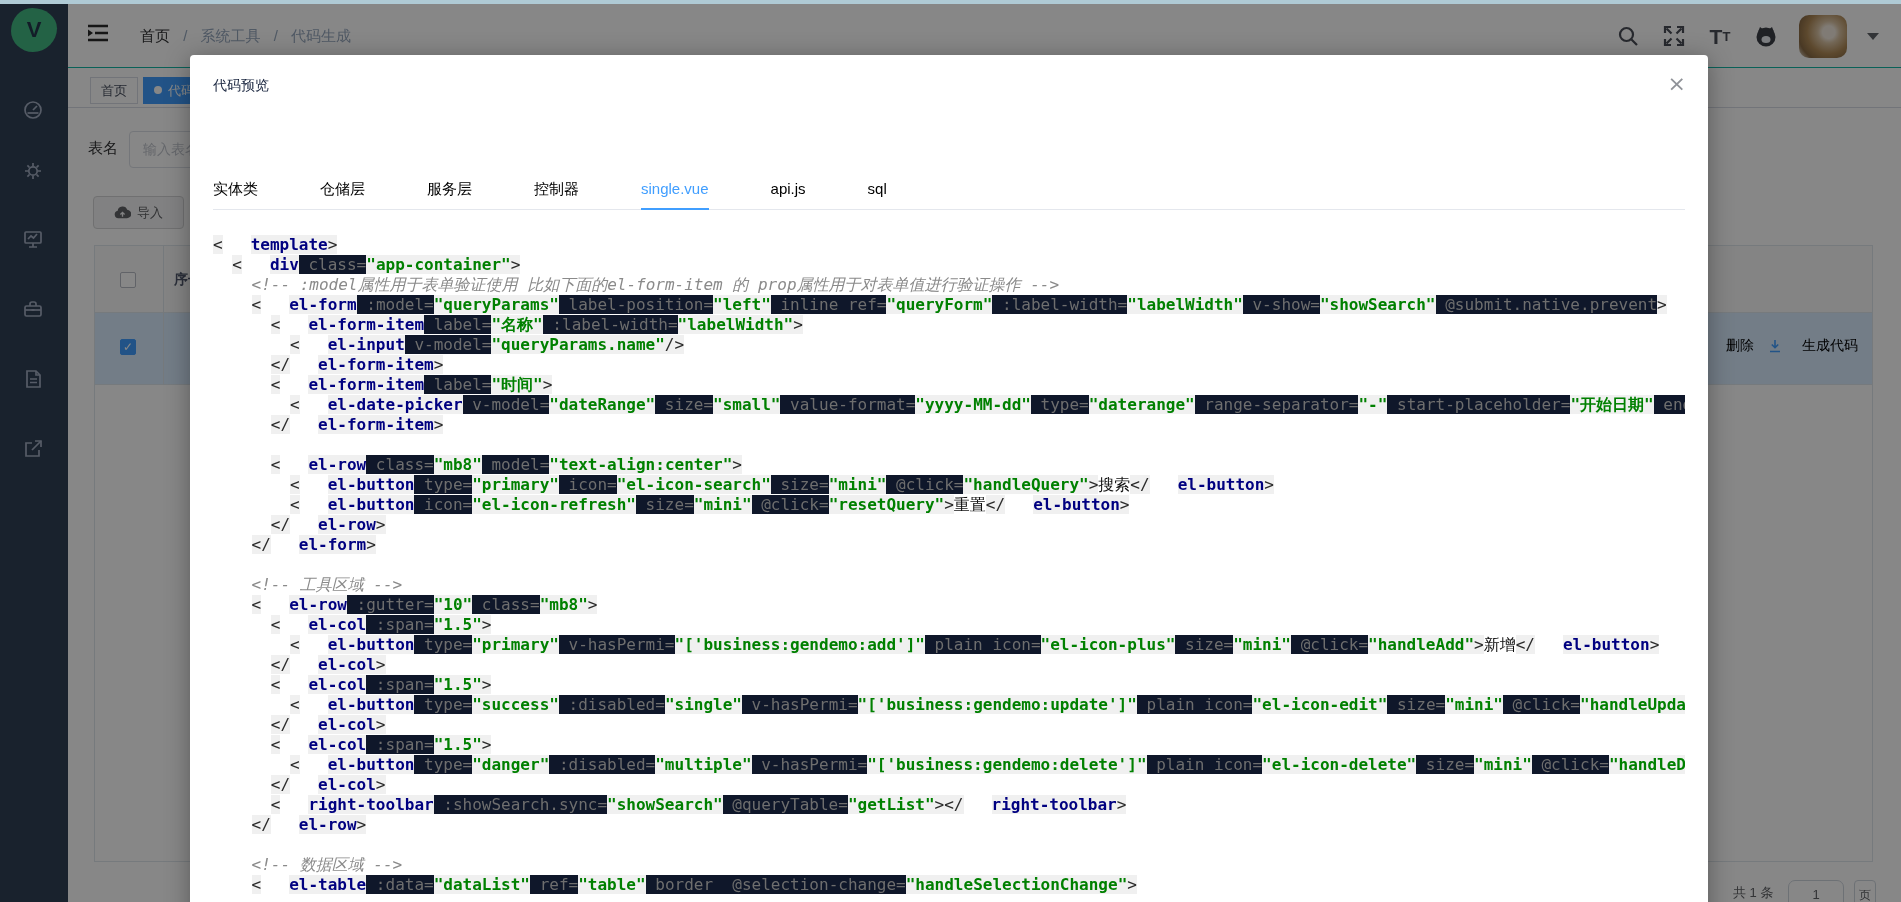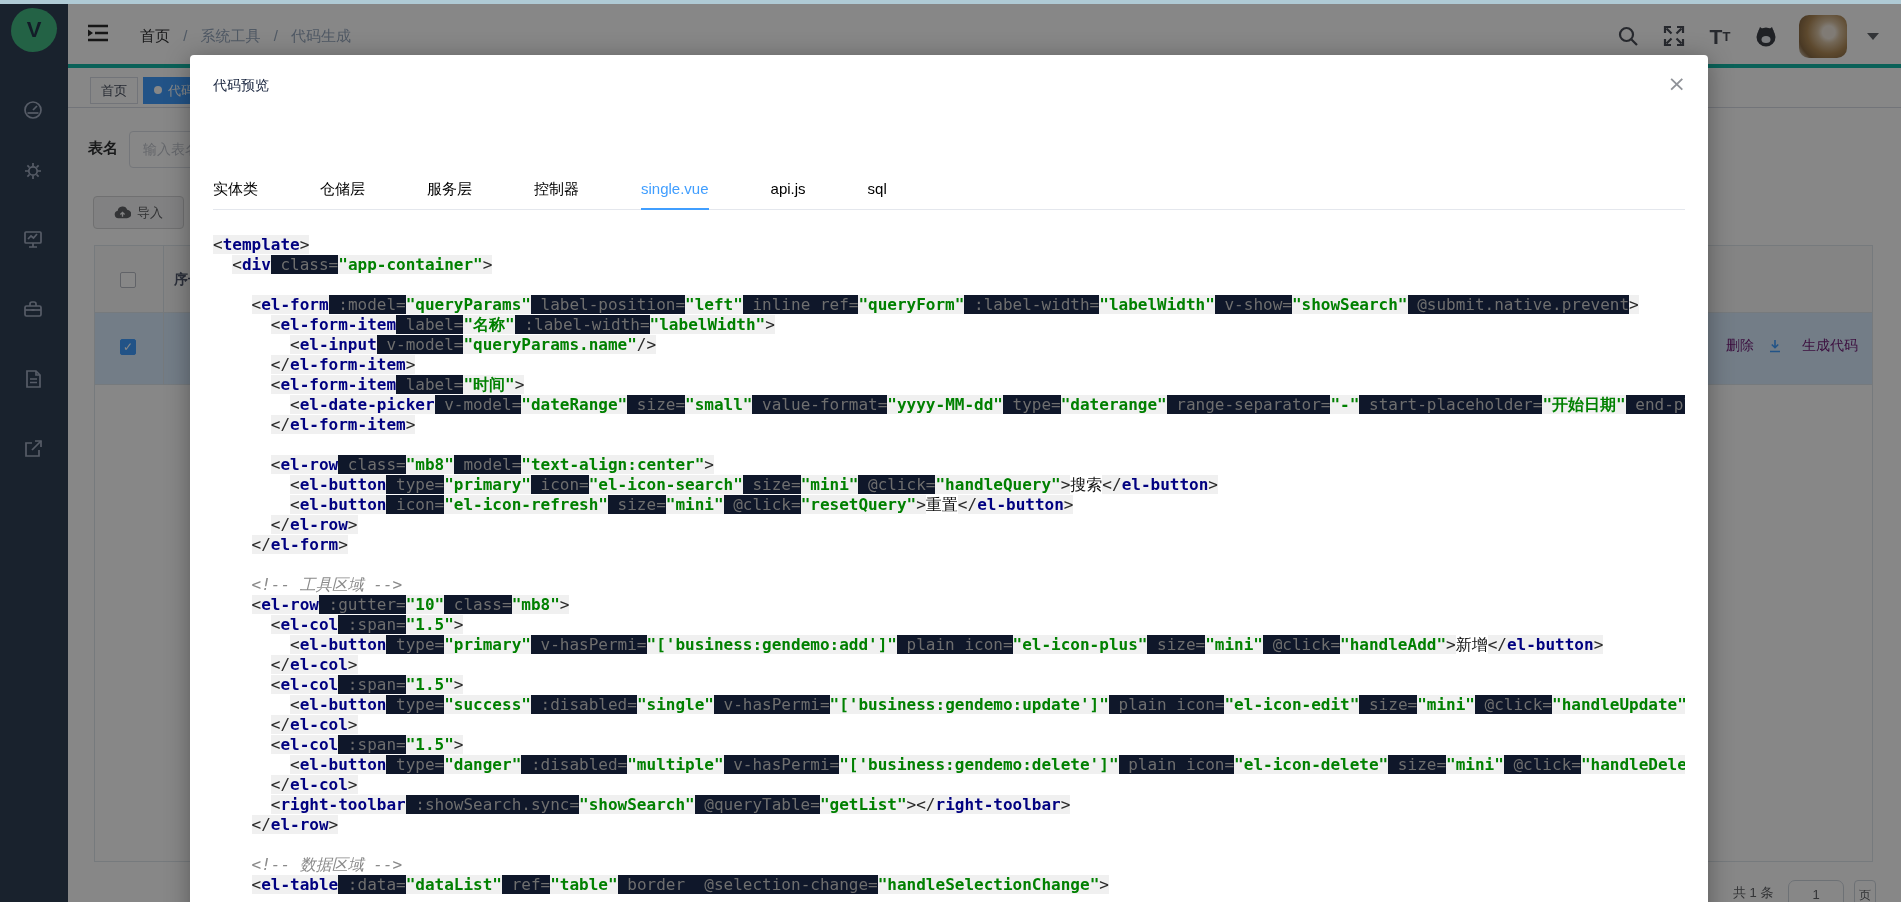--- a/index.html
+++ b/index.html
@@ -10,55 +10,55 @@
 
   
   .sidebar { position:absolute; left:0; top:0; width:68px; height:902px; background:#304156; }
   .logo-blob { position:absolute; left:11px; top:8px; width:46px; height:44px; background:#42b983;
                border-radius:46% 54% 52% 48% / 52% 46% 54% 48%; display:flex; align-items:center; justify-content:center;
                font-weight:bold; font-size:22px; color:#25364c; }
   .side-ico { position:absolute; left:20px; width:26px; height:26px; display:flex; align-items:center; justify-content:center; }
   .side-ico svg { stroke:#a3aec2; fill:none; stroke-width:1.7; }
 
   
-  .navbar { position:absolute; left:68px; top:4px; right:0; height:64px; background:#fff; border-bottom:4px solid #14b8a6;text-decoration:underline; }
+  .navbar { position:absolute; left:68px; top:4px; right:0; height:64px; background:#fff; border-bottom:1px solid #14b8a6;text-decoration:underline; }
   .hamburger { position:absolute; left:20px; top:20px; width:22px; height:18px; cursor:pointer; }
   .breadcrumb { position:absolute; left:72px; top:23px; font-size:15px; color:#303133; }
   .breadcrumb span { margin-right:9px; }
   .bc-rest, .bc-sep { color:#97a8be; }
   .nav-right { position:absolute; right:22px; top:6px; height:52px; display:flex; align-items:center; gap:20px; }
   .nav-ico { width:26px; height:26px; display:flex; align-items:center; justify-content:center; color:#4a4e57; }
   .tt { font-weight:bold; color:#4a4e57; line-height:1; }
   .tt .t1 { font-size:21px; } .tt .t2 { font-size:13px; }
   .avatar { width:48px; height:43px; border-radius:10px;
             background: radial-gradient(circle at 62% 40%, #f2e9dd 0 16%, #d9c2a2 28%, #b08a57 55%, #8a6b45 78%, #e8e2d8 100%); }
   .caret { width:0; height:0; border-left:6px solid transparent; border-right:6px solid transparent; border-top:7px solid #5f6368; }
 
   
   .tagsbar { position:absolute; left:68px; top:68px; right:0; height:40px; background:#fff; border-bottom:1px solid #d8dce5; }
   .tag { position:absolute; top:9px; height:27px; line-height:25px; padding:0 10px; font-size:13px; border:1px solid #d8dce5; background:#fff; color:#495060; }
   .tag.active { background:#409EFF; border-color:#409EFF; color:#fff; }
   .tag .dot { display:inline-block; width:8px; height:8px; border-radius:50%; background:#fff; margin-right:6px; vertical-align:1px; }
 
   
-  .q-label { position:absolute; left:88px; top:139px; font-size:15px; font-weight:bold; color:#303133; }
+  .q-label { position:absolute; left:88px; top:139px; font-size:15px; font-weight:normal; color:#303133; }
   .q-input { position:absolute; left:129px; top:131px; width:270px; height:37px; border:1px solid #dcdfe6; border-radius:4px; background:#fff;
              font-size:14px; color:#c0c4cc; line-height:35px; padding-left:13px; }
   .btn-import { position:absolute; left:93px; top:196px; width:91px; height:33px; border:1px solid #d3d4d6; border-radius:4px; background:#f4f4f5;
                 color:#606266; font-size:13px; display:flex; align-items:center; justify-content:center; gap:6px; }
 
   
   .g-table { position:absolute; left:94px; top:245px; width:1779px; height:617px; border:1px solid #dfe6ec; background:#fff; }
   .g-thead { position:absolute; left:0; top:0; right:0; height:67px; background:#fafafa; border-bottom:1px solid #dfe6ec; }
   .g-row1 { position:absolute; left:0; top:67px; right:0; height:72px; background:#d9ecff; border-bottom:1px solid #dfe6ec; }
   .col-sep { position:absolute; left:68px; top:0; width:1px; height:139px; background:#dfe6ec; }
   .cbx { position:absolute; left:25px; top:26px; width:16px; height:16px; border:1px solid #b8bcc4; border-radius:2px; background:#fff; }
   .cbx.checked { background:#409EFF; border-color:#409EFF; color:#fff; font-size:12px; line-height:15px; text-align:center; }
   .seq-h { position:absolute; left:79px; top:25px; font-size:14px; font-weight:bold; color:#515a6e; }
-  .row-actions { position:absolute; right:14px; top:24px; font-size:14px; color:#701a75; display:flex; align-items:flex-end; gap:14px; white-space:nowrap; }
+  .row-actions { position:absolute; right:14px; top:24px; font-size:14px; color:#000000; display:flex; align-items:flex-end; gap:14px; white-space:nowrap; }
   .row-actions svg { stroke:#409EFF; fill:none; stroke-width:1.6; }
 
   
   .pag-total { position:absolute; left:1733px; top:884px; font-size:13px; color:#606266; }
   .pag-box1 { position:absolute; left:1788px; top:880px; width:56px; height:30px; border:1px solid #cfd6de; border-radius:7px; background:#fff;
               font-size:13px; color:#606266; text-align:center; line-height:28px; }
   .pag-box2 { position:absolute; left:1854px; top:880px; width:22px; height:30px; border:1px solid #cfd6de; border-radius:4px; background:#fff;
               font-size:12px; color:#606266; text-align:center; line-height:28px; }
 
   
@@ -72,21 +72,21 @@
   .modal-close { position:absolute; right:22px; top:18px; font-size:22px; color:#909399; cursor:pointer; line-height:1;
                  font-family:"DejaVu Sans",sans-serif; }
   .dlg-tabs { position:absolute; left:23px; right:23px; top:115px; height:40px; border-bottom:1px solid #e4e7ed; display:flex; }
   .dlg-tab { height:40px; line-height:38px; margin-right:62px; font-size:15px; color:#000000; cursor:pointer; white-space:nowrap; }
   .dlg-tab.active { color:#409EFF; border-bottom:2px solid #409EFF; }
 
   .code-block { position:absolute; left:23px; right:23px; top:180px; bottom:0; overflow:hidden;
                 font-family:"DejaVu Sans Mono",monospace; font-size:16px; }
   .code-line { white-space:pre; height:20px; line-height:20px; }
   .tok-k { color:#2b2b2b; background:#f0f0f0; }
-  .tok-n { color:#000080; font-weight:bold; background:#f0f0f0; }
+  .tok-n { color:#000080; font-weight:bold; background:#f0f0f0;margin-left:28px; }
   .tok-a { color:#6e6e6e; background:#0f172a; }
   .tok-s { color:#008000; font-weight:bold; background:#f0f0f0; }
   .tok-c { color:#8a8a8a; font-style:italic; }
   .tok-x { color:#111; }
 </style>
 </head>
 <body>
 
 <div id="page">
 
@@ -235,21 +235,21 @@
       <div class="dlg-tab">仓储层</div>
       <div class="dlg-tab">服务层</div>
       <div class="dlg-tab">控制器</div>
       <div class="dlg-tab active">single.vue</div>
       <div class="dlg-tab">api.js</div>
       <div class="dlg-tab">sql</div>
     </div>
   <div class="code-block">
       <div class="code-line"><span class="tok-k">&lt;</span><span class="tok-n">template</span><span class="tok-k">&gt;</span></div>
       <div class="code-line"><span class="tok-w">  </span><span class="tok-k">&lt;</span><span class="tok-n">div</span><span class="tok-a"> class=</span><span class="tok-s">"app-container"</span><span class="tok-k">&gt;</span></div>
-      <div class="code-line"><span class="tok-w">    </span></div>
+      <div class="code-line"><span class="tok-w">    </span><span class="tok-c">&lt;!-- :model属性用于表单验证使用 比如下面的el-form-item 的 prop属性用于对表单值进行验证操作 --&gt;</span></div>
       <div class="code-line"><span class="tok-w">    </span><span class="tok-k">&lt;</span><span class="tok-n">el-form</span><span class="tok-a"> :model=</span><span class="tok-s">"queryParams"</span><span class="tok-a"> label-position=</span><span class="tok-s">"left"</span><span class="tok-a"> inline ref=</span><span class="tok-s">"queryForm"</span><span class="tok-a"> :label-width=</span><span class="tok-s">"labelWidth"</span><span class="tok-a"> v-show=</span><span class="tok-s">"showSearch"</span><span class="tok-a"> @submit.native.prevent</span><span class="tok-k">&gt;</span></div>
       <div class="code-line"><span class="tok-w">      </span><span class="tok-k">&lt;</span><span class="tok-n">el-form-item</span><span class="tok-a"> label=</span><span class="tok-s">"名称"</span><span class="tok-a"> :label-width=</span><span class="tok-s">"labelWidth"</span><span class="tok-k">&gt;</span></div>
       <div class="code-line"><span class="tok-w">        </span><span class="tok-k">&lt;</span><span class="tok-n">el-input</span><span class="tok-a"> v-model=</span><span class="tok-s">"queryParams.name"</span><span class="tok-k">/&gt;</span></div>
       <div class="code-line"><span class="tok-w">      </span><span class="tok-k">&lt;/</span><span class="tok-n">el-form-item</span><span class="tok-k">&gt;</span></div>
       <div class="code-line"><span class="tok-w">      </span><span class="tok-k">&lt;</span><span class="tok-n">el-form-item</span><span class="tok-a"> label=</span><span class="tok-s">"时间"</span><span class="tok-k">&gt;</span></div>
       <div class="code-line"><span class="tok-w">        </span><span class="tok-k">&lt;</span><span class="tok-n">el-date-picker</span><span class="tok-a"> v-model=</span><span class="tok-s">"dateRange"</span><span class="tok-a"> size=</span><span class="tok-s">"small"</span><span class="tok-a"> value-format=</span><span class="tok-s">"yyyy-MM-dd"</span><span class="tok-a"> type=</span><span class="tok-s">"daterange"</span><span class="tok-a"> range-separator=</span><span class="tok-s">"-"</span><span class="tok-a"> start-placeholder=</span><span class="tok-s">"开始日期"</span><span class="tok-a"> end-placeholder=</span></div>
       <div class="code-line"><span class="tok-w">      </span><span class="tok-k">&lt;/</span><span class="tok-n">el-form-item</span><span class="tok-k">&gt;</span></div>
       <div class="code-line">&nbsp;</div>
       <div class="code-line"><span class="tok-w">      </span><span class="tok-k">&lt;</span><span class="tok-n">el-row</span><span class="tok-a"> class=</span><span class="tok-s">"mb8"</span><span class="tok-a"> model=</span><span class="tok-s">"text-align:center"</span><span class="tok-k">&gt;</span></div>
       <div class="code-line"><span class="tok-w">        </span><span class="tok-k">&lt;</span><span class="tok-n">el-button</span><span class="tok-a"> type=</span><span class="tok-s">"primary"</span><span class="tok-a"> icon=</span><span class="tok-s">"el-icon-search"</span><span class="tok-a"> size=</span><span class="tok-s">"mini"</span><span class="tok-a"> @click=</span><span class="tok-s">"handleQuery"</span><span class="tok-k">&gt;</span><span class="tok-x">搜索</span><span class="tok-k">&lt;/</span><span class="tok-n">el-button</span><span class="tok-k">&gt;</span></div>

